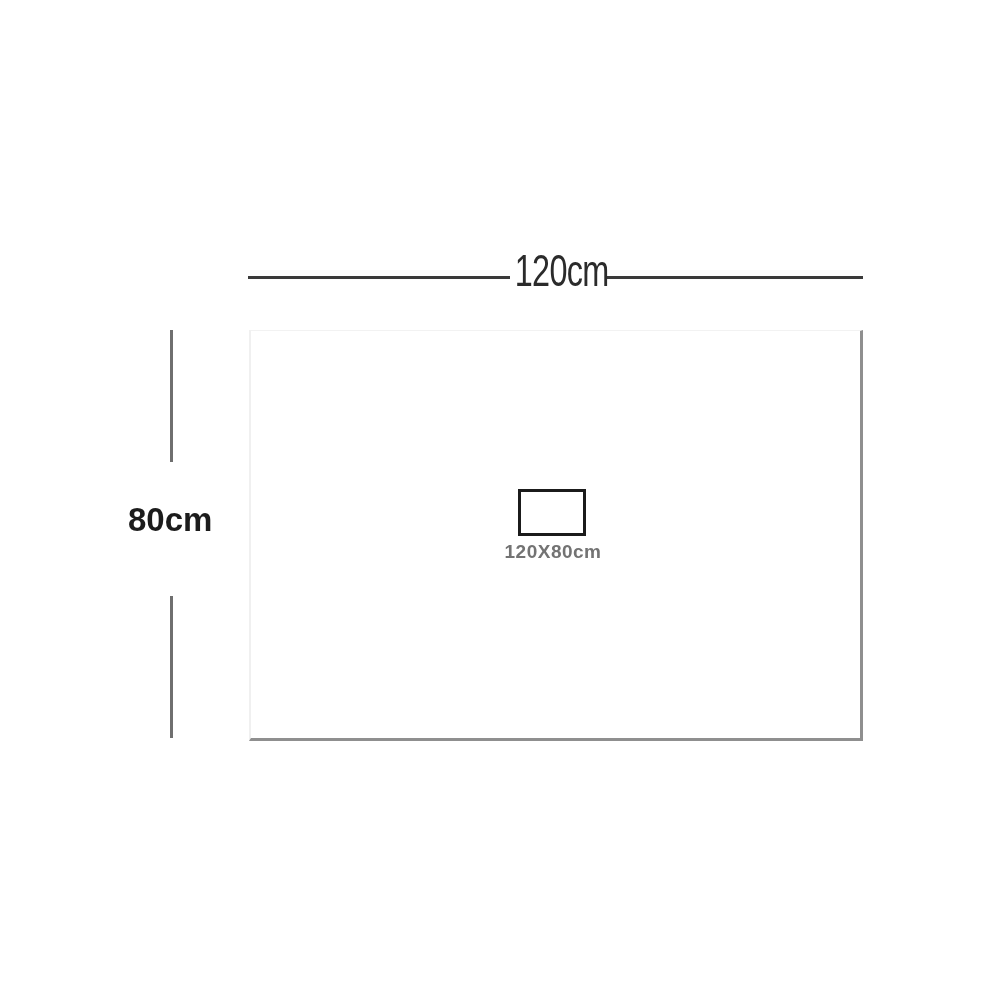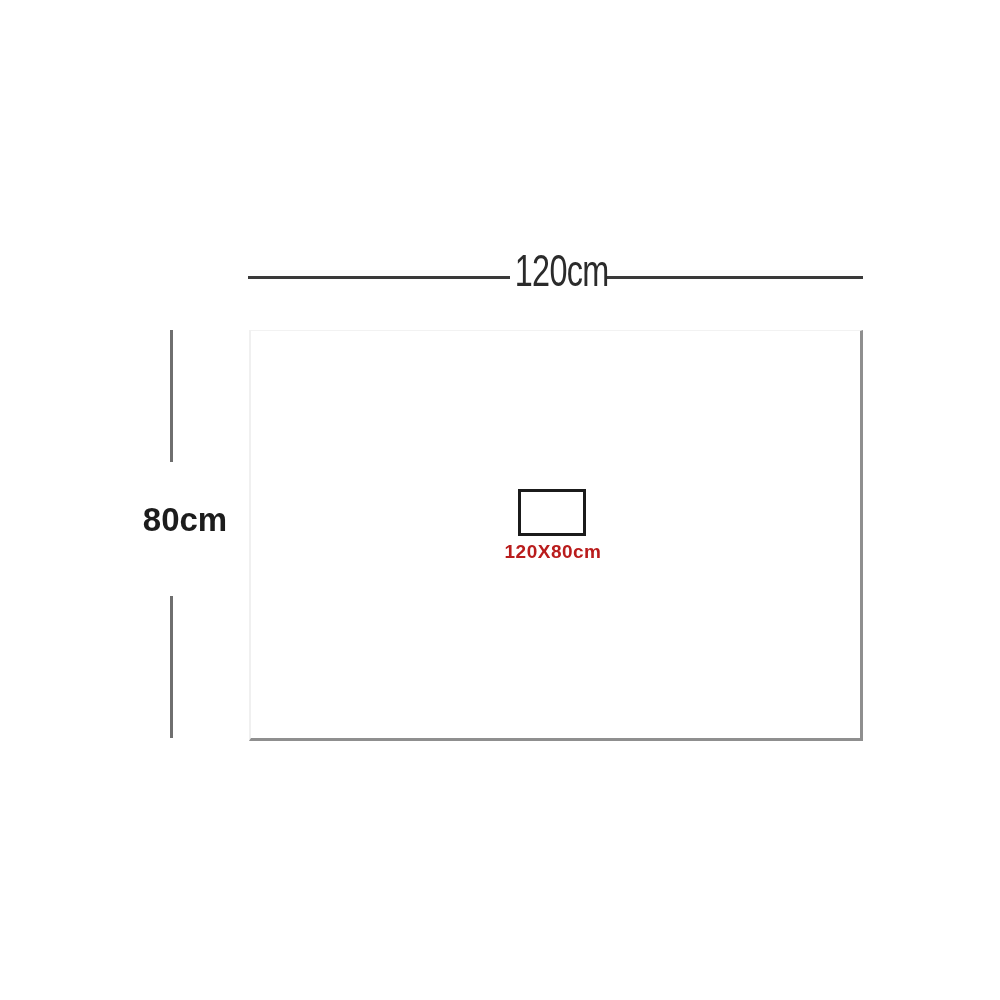--- a/index.html
+++ b/index.html
@@ -62,21 +62,21 @@
     background: #6f6f6f;
   }
   .dim-line-v.top-seg    { left: 170px; top: 330px; height: 132px; }
   .dim-line-v.bottom-seg { left: 170px; top: 596px; height: 142px; }
 
   .height-label {
     position: absolute;
     left: 128px;
     top: 503px;
     width: 114px;
-    text-align: center;
+    text-align: left;
     font-size: 33px;
     font-weight: 700;
     color: #1c1c1c;
     line-height: 1;
     white-space: nowrap;
   }
 
   
   .size-rect {
     position: absolute;
@@ -88,21 +88,21 @@
     border: 3px solid #1b1b1b;
   }
   .size-label {
     position: absolute;
     left: 488px;
     top: 542px;
     width: 130px;
     text-align: center;
     font-size: 19px;
     font-weight: 700;
-    color: #b91c1c;
+    color: #737373;
     line-height: 1;
     letter-spacing: 0.5px;
     white-space: nowrap;
   }
 </style>
 </head>
 <body>
 
 <div class="canvas">
 

